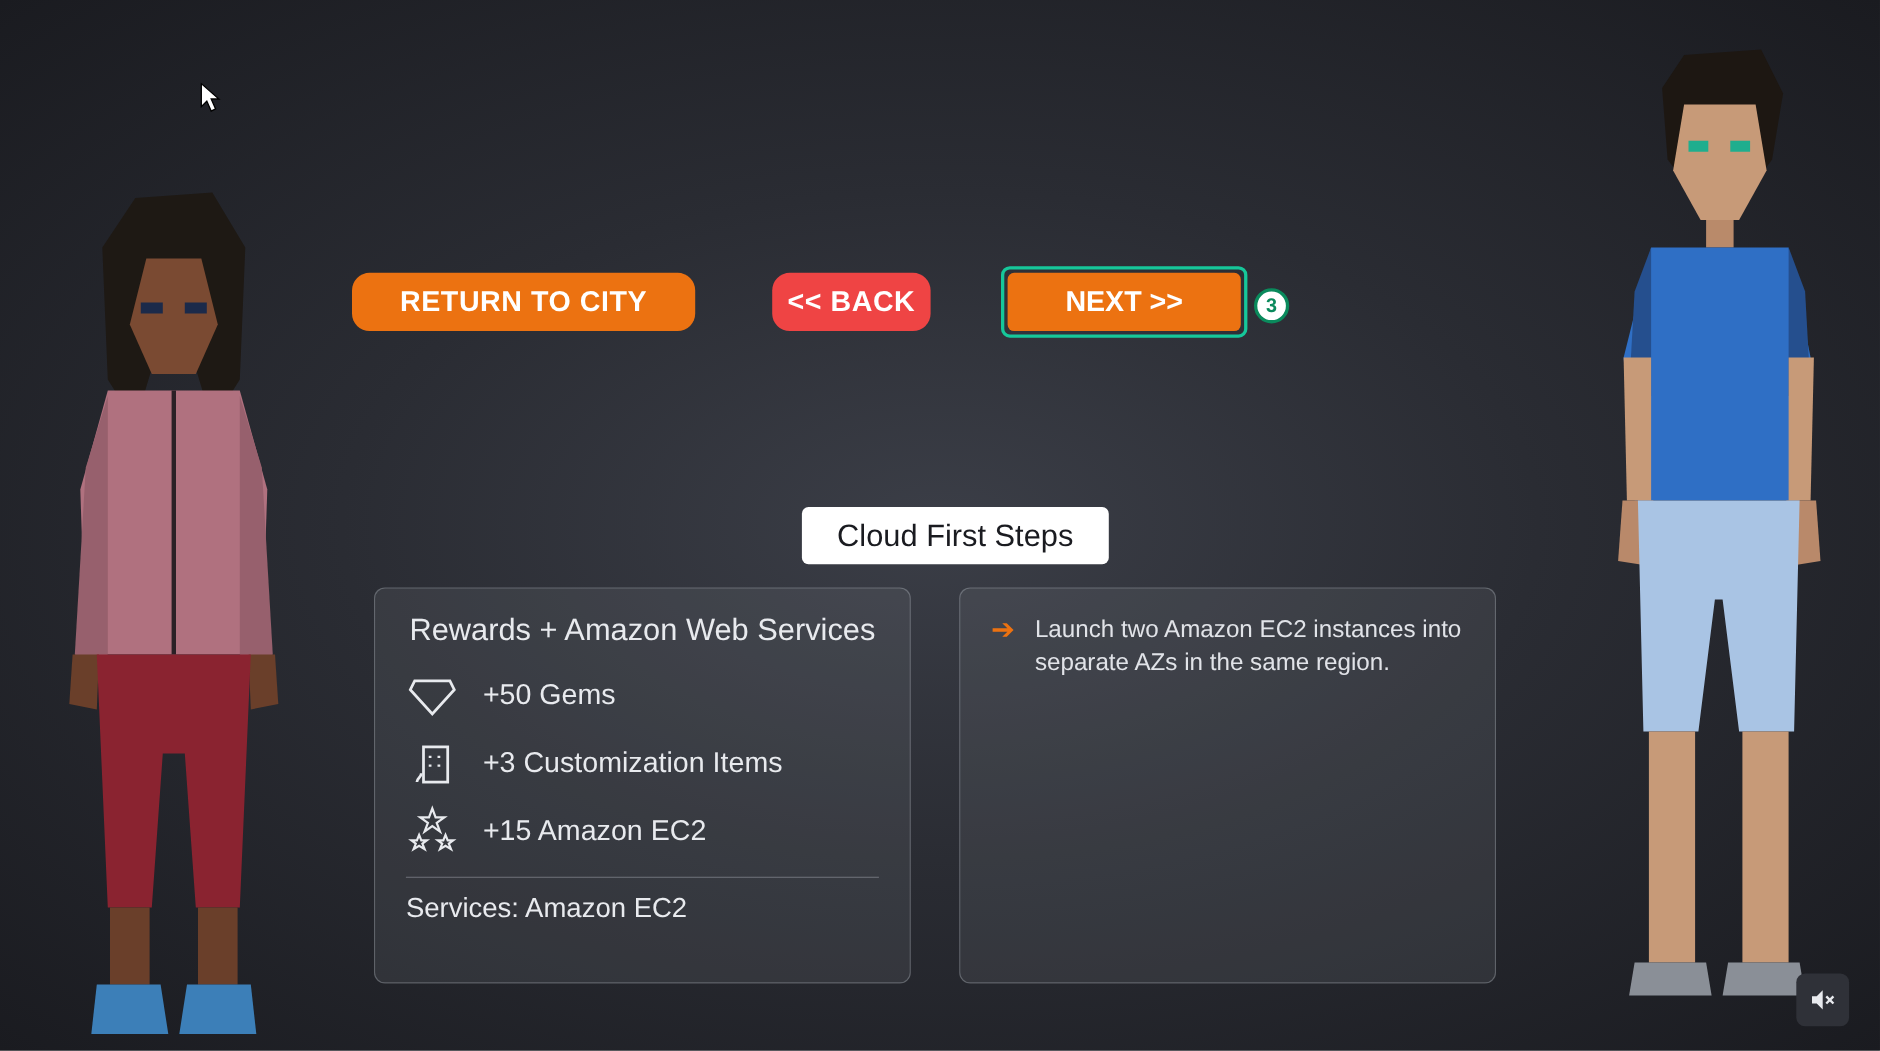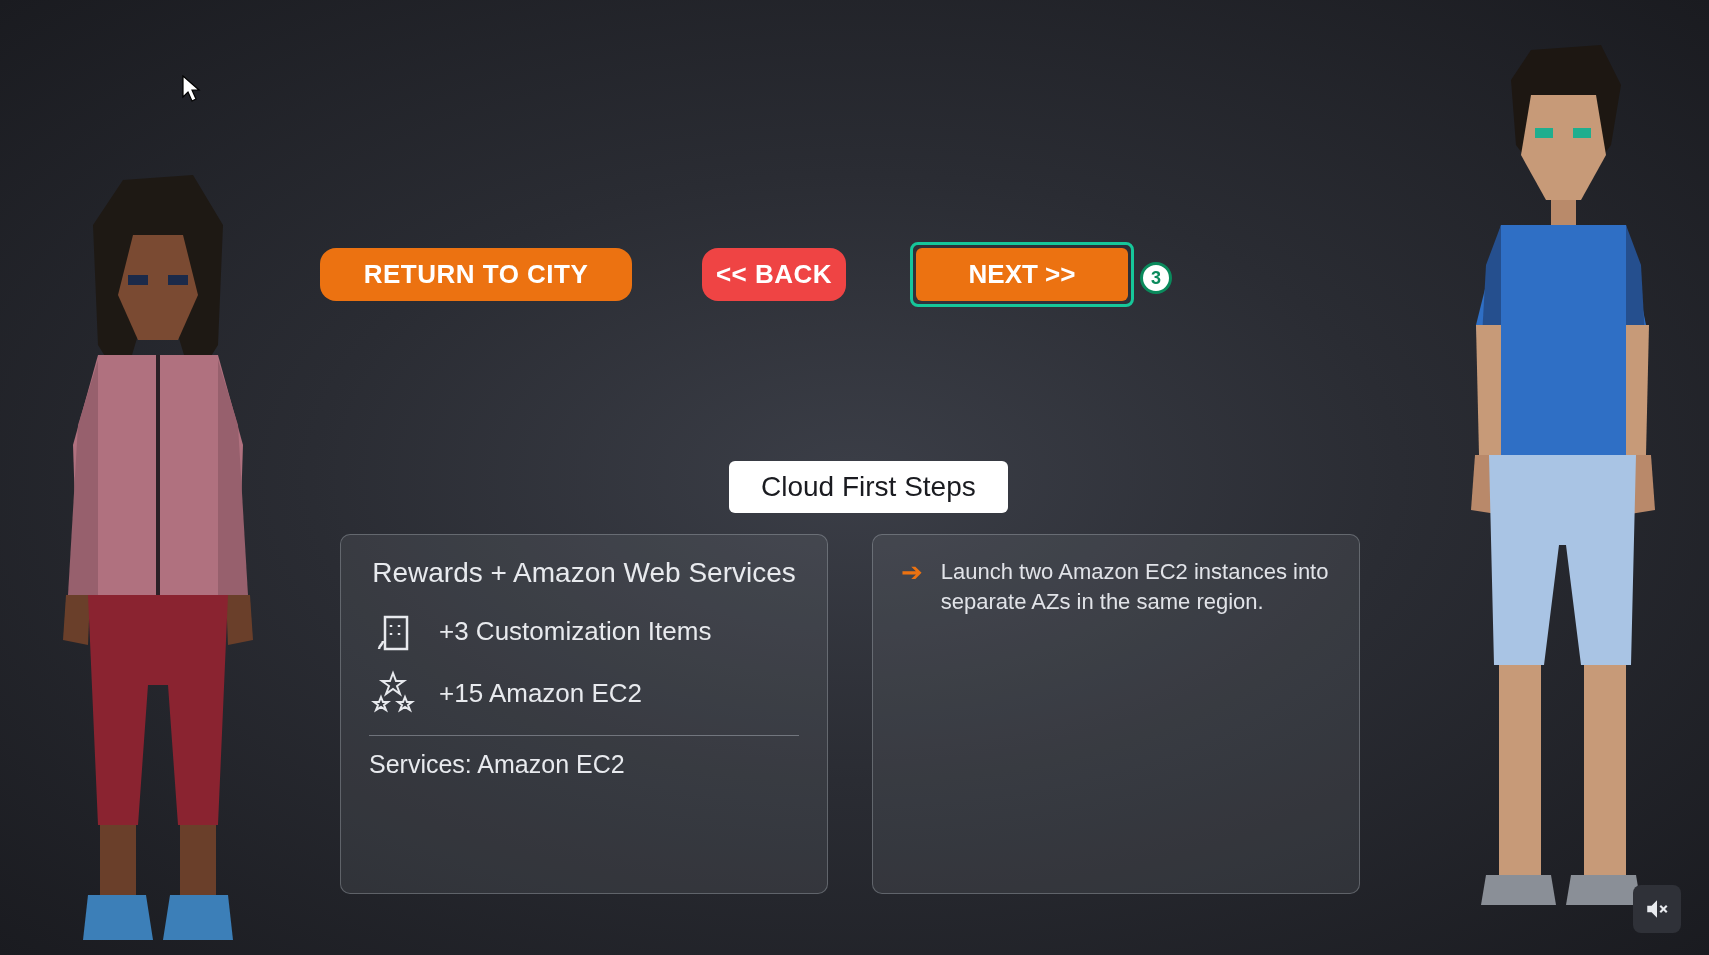--- a/index.html
+++ b/index.html
@@ -101,20 +101,28 @@
       <div class="hint-badge">3</div>
     </div>
   </div>
 
   <div class="title-chip">Cloud First Steps</div>
 
   <div class="panels">
     <div class="panel">
       <h3>Rewards + Amazon Web Services</h3>
 
+      <div class="reward">
+        <span class="ic">
+          <svg viewBox="0 0 48 48" fill="none" stroke="#e8eaee" stroke-width="2.5">
+              <polygon points="8,12 40,12 44,20 24,42 4,20"></polygon>
+            </svg>
+        </span>
+        <span>+50 Gems</span>
+      </div>
 
       <div class="reward">
         <span class="ic">
           <svg viewBox="0 0 48 48" fill="none" stroke="#e8eaee" stroke-width="2.5">
               <rect x="16" y="10" width="22" height="32"></rect>
               <line x1="22" y1="18" x2="22" y2="20"></line>
               <line x1="30" y1="18" x2="30" y2="20"></line>
               <line x1="22" y1="26" x2="22" y2="28"></line>
               <line x1="30" y1="26" x2="30" y2="28"></line>
               <path d="M10 42c0-4 4-4 4-8"></path>

